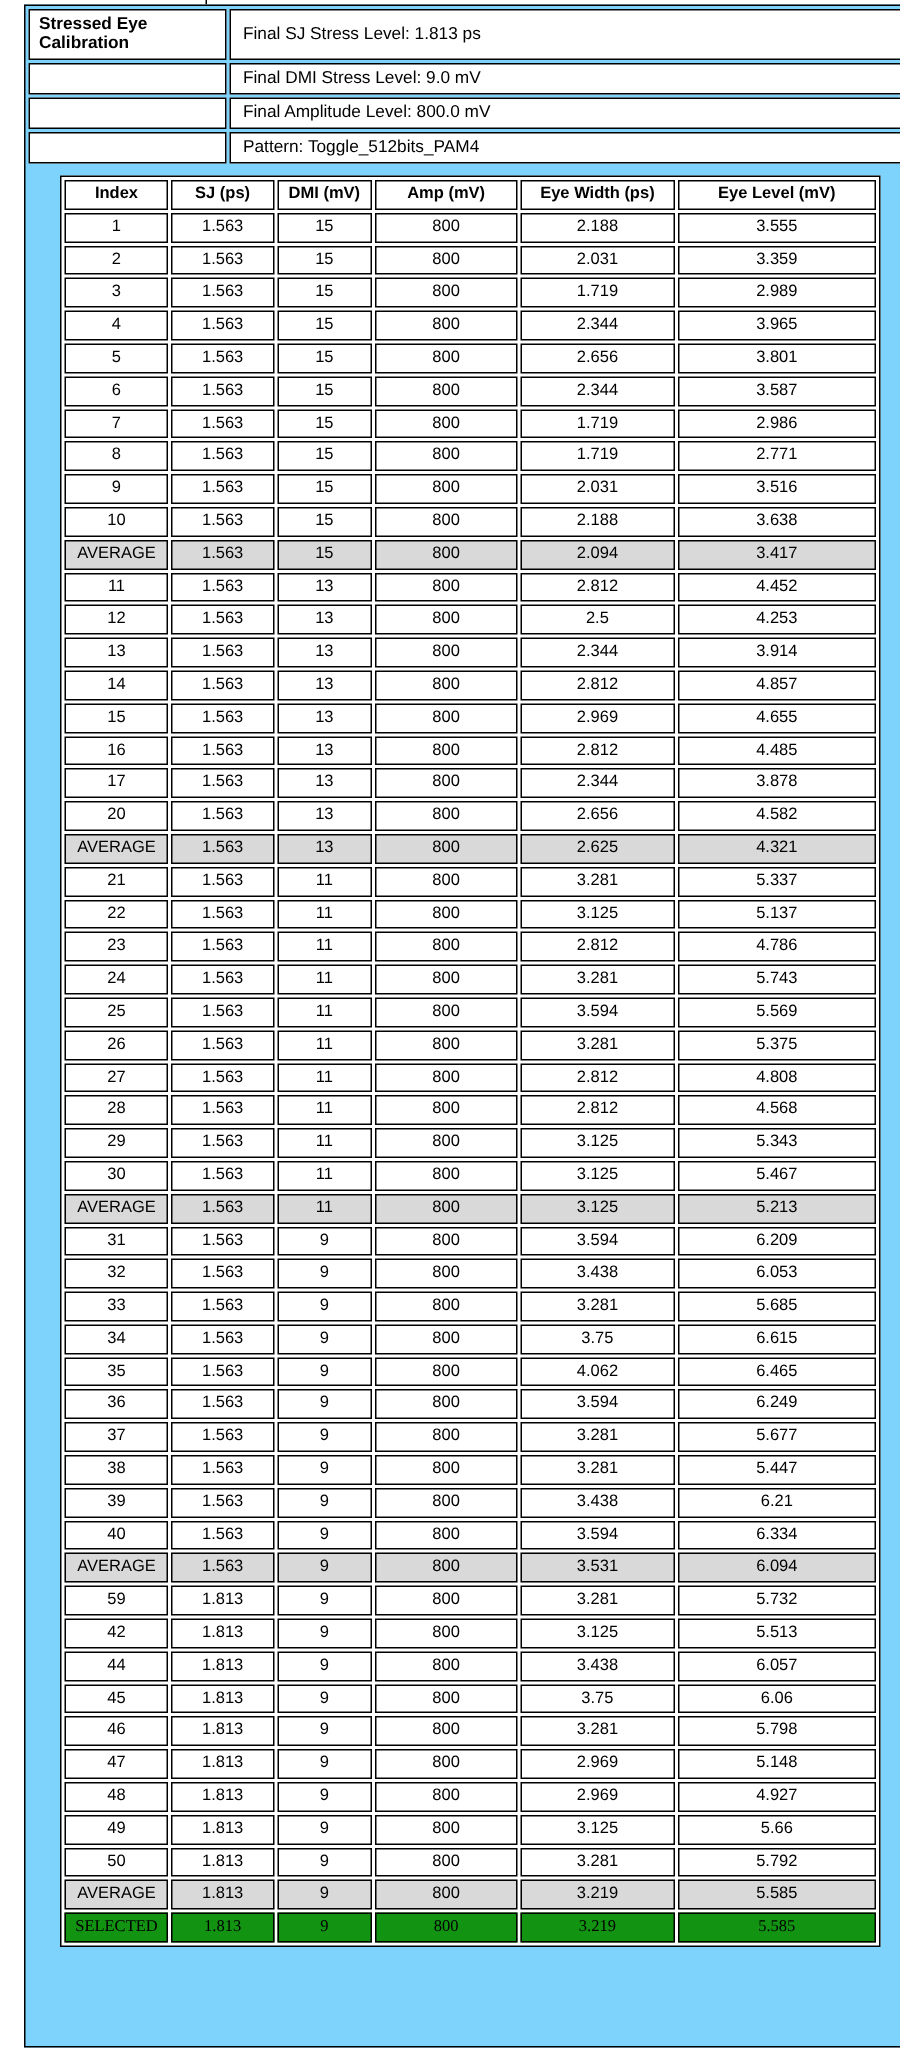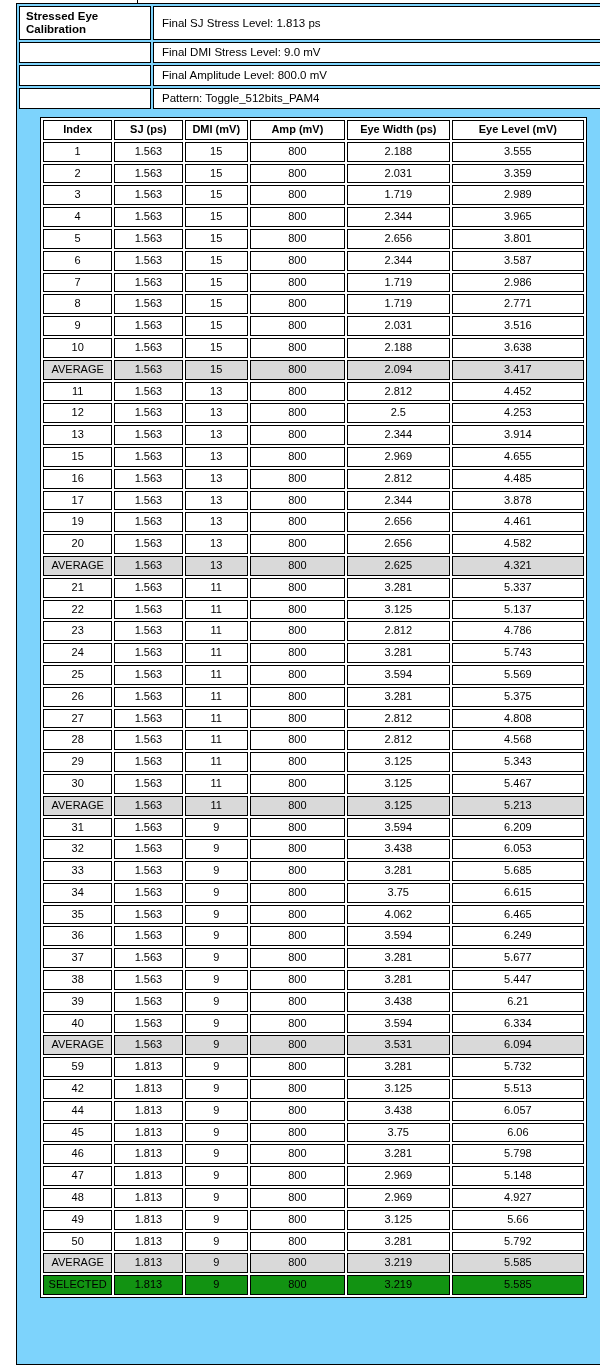--- a/index.html
+++ b/index.html
@@ -69,21 +69,21 @@
   }
   .data-table th { font-weight: bold; }
   .data-table col.c1 { width: 13.0%; }
   .data-table col.c2 { width: 12.8%; }
   .data-table col.c3 { width: 11.9%; }
   .data-table col.c4 { width: 17.8%; }
   .data-table col.c5 { width: 19.3%; }
   .data-table col.c6 { width: 24.8%; }
 
   .data-table tr.average td { background: var(--avg-bg, #d9d9d9); }
-  .data-table tr.selected td { background: var(--sel-bg, #129312); }
+  .data-table tr.selected td { background: var(--sel-bg, #129312); font-family: Liberation Serif, serif; }
 </style>
 </head>
 <body>
 
 <div class="page">
   <div class="top-stub"></div>
 
   <div class="frame">
 
     <table class="header-table">
@@ -237,20 +237,28 @@
           </tr>
           <tr class="data">
             <td>13</td>
             <td>1.563</td>
             <td>13</td>
             <td>800</td>
             <td>2.344</td>
             <td>3.914</td>
           </tr>
           <tr class="data">
+            <td>14</td>
+            <td>1.563</td>
+            <td>13</td>
+            <td>800</td>
+            <td>2.812</td>
+            <td>4.857</td>
+          </tr>
+          <tr class="data">
             <td>15</td>
             <td>1.563</td>
             <td>13</td>
             <td>800</td>
             <td>2.969</td>
             <td>4.655</td>
           </tr>
           <tr class="data">
             <td>16</td>
             <td>1.563</td>
@@ -261,28 +269,20 @@
           </tr>
           <tr class="data">
             <td>17</td>
             <td>1.563</td>
             <td>13</td>
             <td>800</td>
             <td>2.344</td>
             <td>3.878</td>
           </tr>
           <tr class="data">
-            <td>19</td>
-            <td>1.563</td>
-            <td>13</td>
-            <td>800</td>
-            <td>2.656</td>
-            <td>4.461</td>
-          </tr>
-          <tr class="data">
             <td>20</td>
             <td>1.563</td>
             <td>13</td>
             <td>800</td>
             <td>2.656</td>
             <td>4.582</td>
           </tr>
           <tr class="average">
             <td>AVERAGE</td>
             <td>1.563</td>

